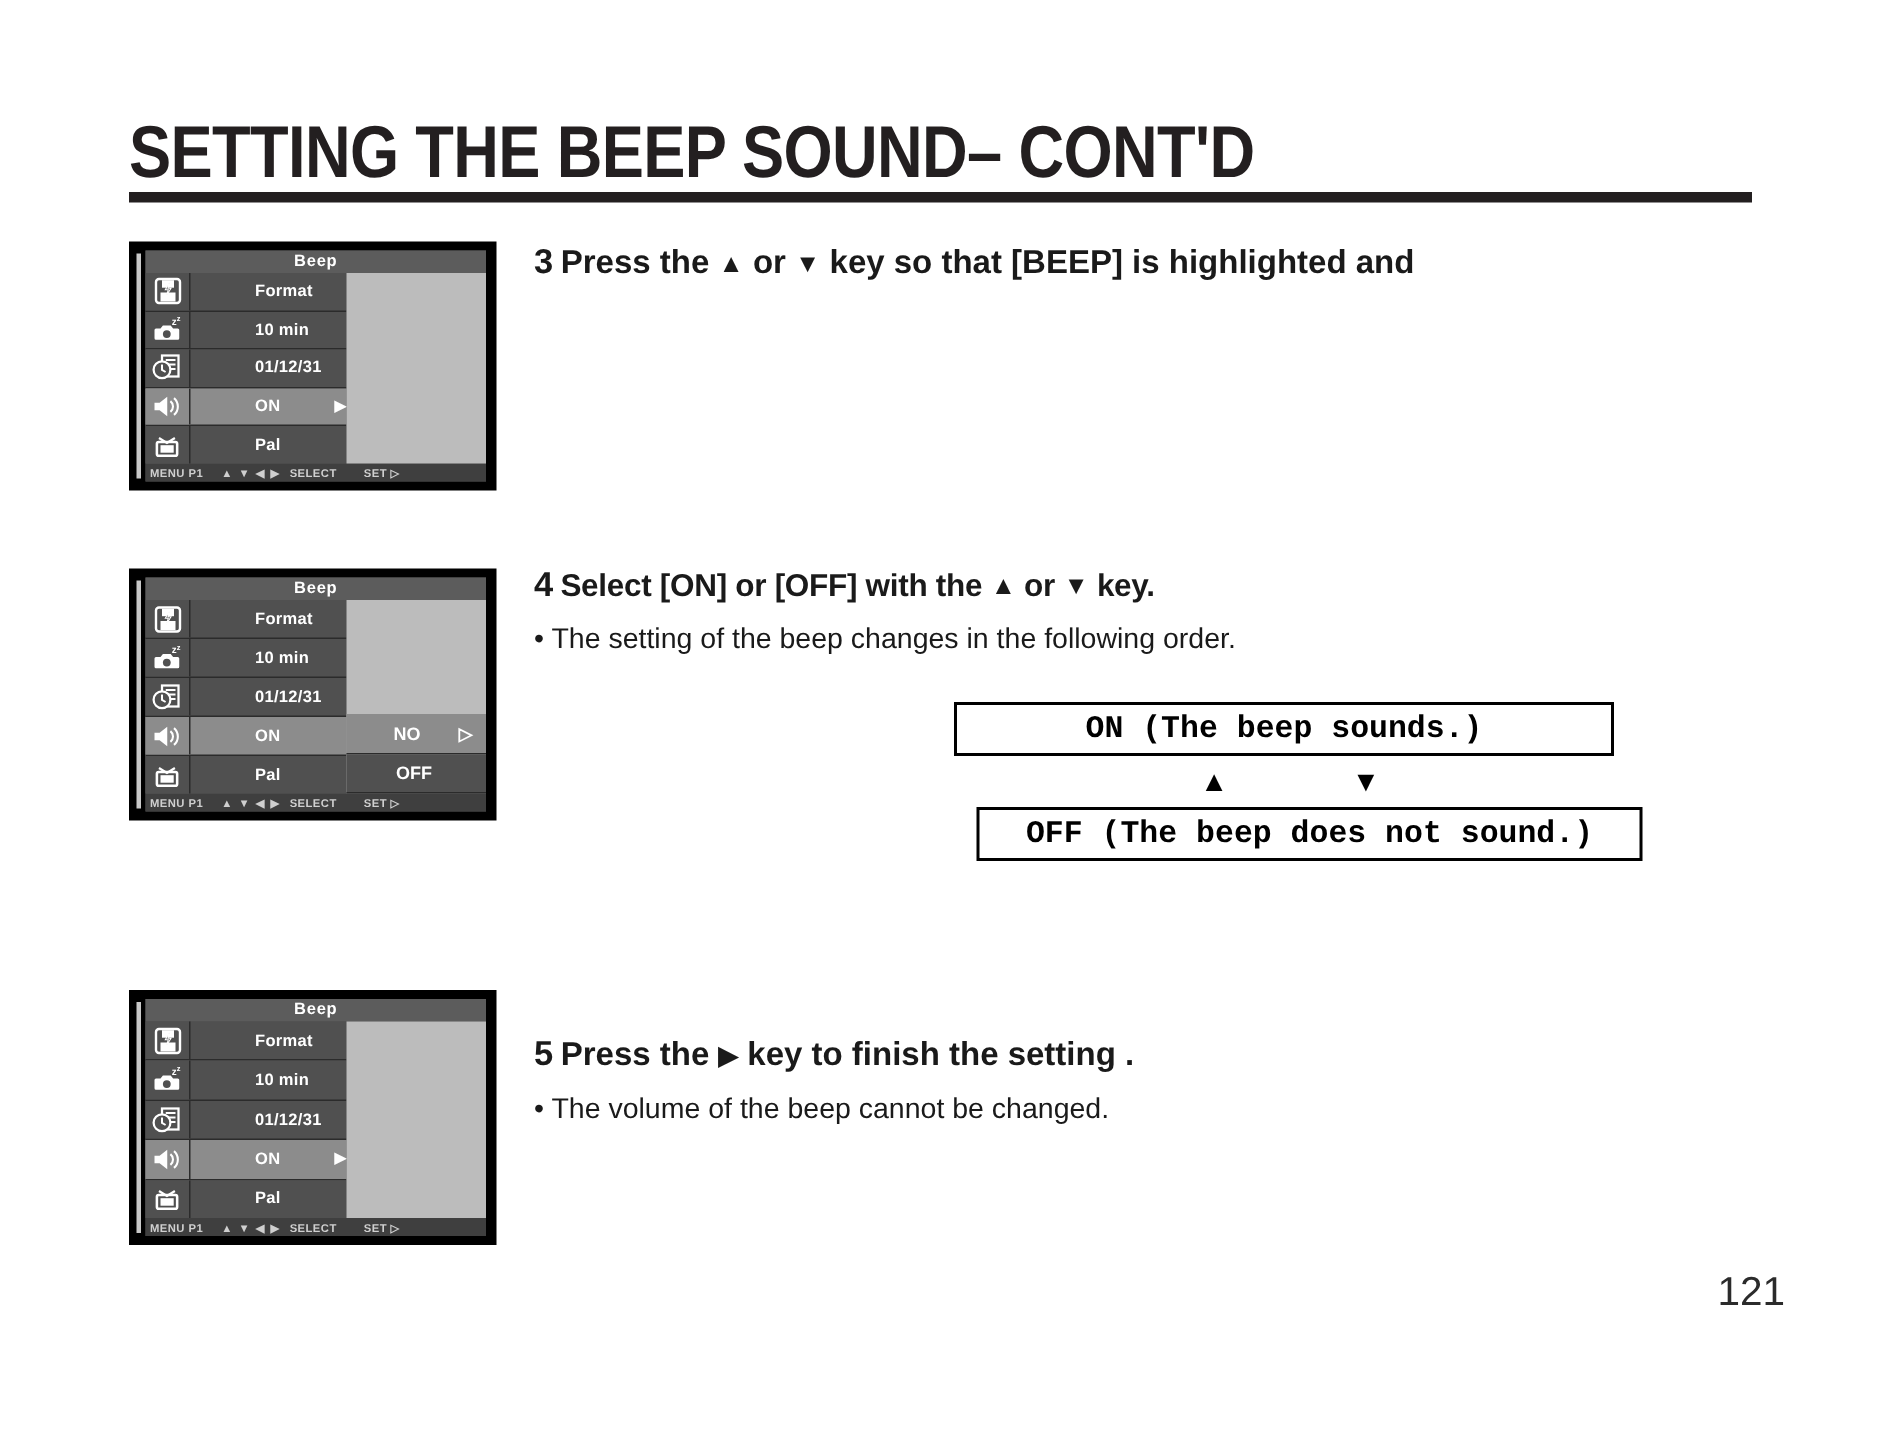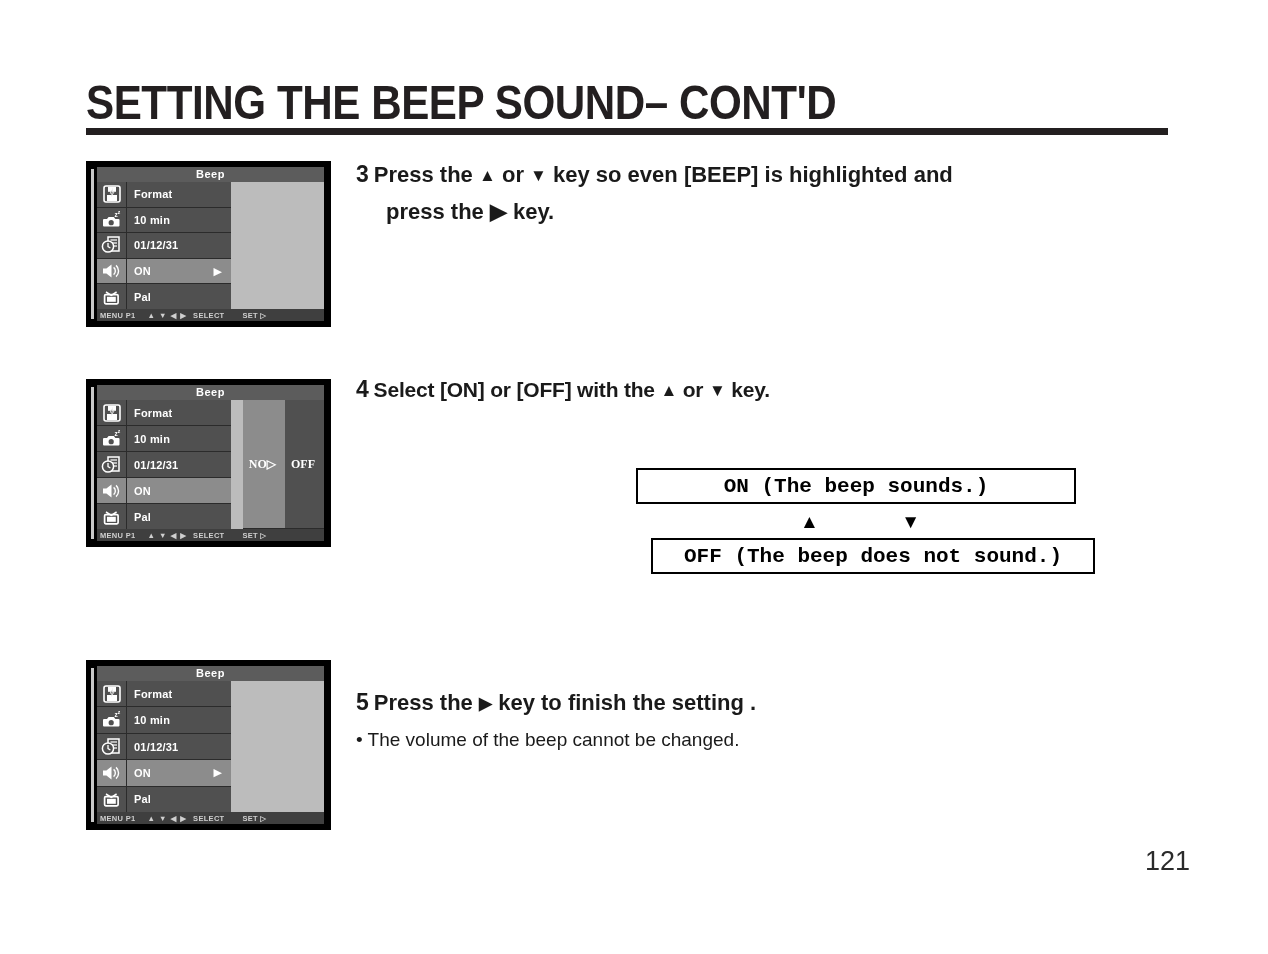--- a/index.html
+++ b/index.html
@@ -85,20 +85,21 @@
     display: flex;
     flex-direction: column;
   }
   .lcd-row {
     flex: 1 1 0;
     display: flex;
     align-items: center;
     border-bottom: 1px solid #2b2b2b;
     background: #505050;
     position: relative;
+    gap: 36px;
   }
   .lcd-row.last { border-bottom: none; }
   .lcd-row.sel { background: #8c8c8c; }
   .lcd-row.sel .row-icon { background: #8c8c8c; }
   .row-icon {
     width: 30px;
     flex: none;
     height: 100%;
     background: #505050;
     display: flex;
@@ -120,22 +121,21 @@
     padding-right: 9px;
     color: #ffffff;
     font-size: 11px;
     line-height: 1;
   }
   .lcd-panel {
     flex: 1 1 auto;
     background: #bcbcbc;
     position: relative;
     display: flex;
-    flex-direction: row;
-    font-family: Liberation Serif, serif;
+    flex-direction: column;
   }
   .panel-spacer { flex: 3 1 0; }
   .panel-opt {
     flex: 1 1 0;
     display: flex;
     align-items: center;
     color: #ffffff;
     font-size: 12px;
     font-weight: bold;
     background: #505050;
@@ -504,37 +504,33 @@
     </div>
   </div>
 </div>
 
 <div class="step" style="left:356px; top:156px;">
   <div class="step-head">
     <span class="num">3</span><span>Press the</span>
     <span class="tri">▲</span>
     <span>or</span>
     <span class="tri">▼</span>
-    <span>key so even [BEEP] is highlighted and</span>
-  </div>
-  <div class="step-cont">
-    <span>press the</span>
-    <span class="tri">▶</span>
-    <span>key.</span>
+    <span>key so that [BEEP] is highlighted and</span>
   </div>
 </div>
 
 <div class="step" style="left:356px; top:371px;">
   <div class="step-head wide">
     <span class="num">4</span><span>Select [ON] or [OFF] with the</span>
     <span class="tri">▲</span>
     <span>or</span>
     <span class="tri">▼</span>
     <span>key.</span>
   </div>
+  <div class="bullet-line" style="line-height:36px;">• The setting of the beep changes in the following order.</div>
 </div>
 
 <div class="order-box" style="left:636px; top:468px; width:440px; height:36px;">
   <span>ON (The beep sounds.)</span>
 </div>
 <div class="order-arrows" style="left:800px; top:512px; width:120px; justify-content:space-between;">
   <span>▲</span>
   <span>▼</span>
 </div>
 <div class="order-box" style="left:651px; top:538px; width:444px; height:36px;">

